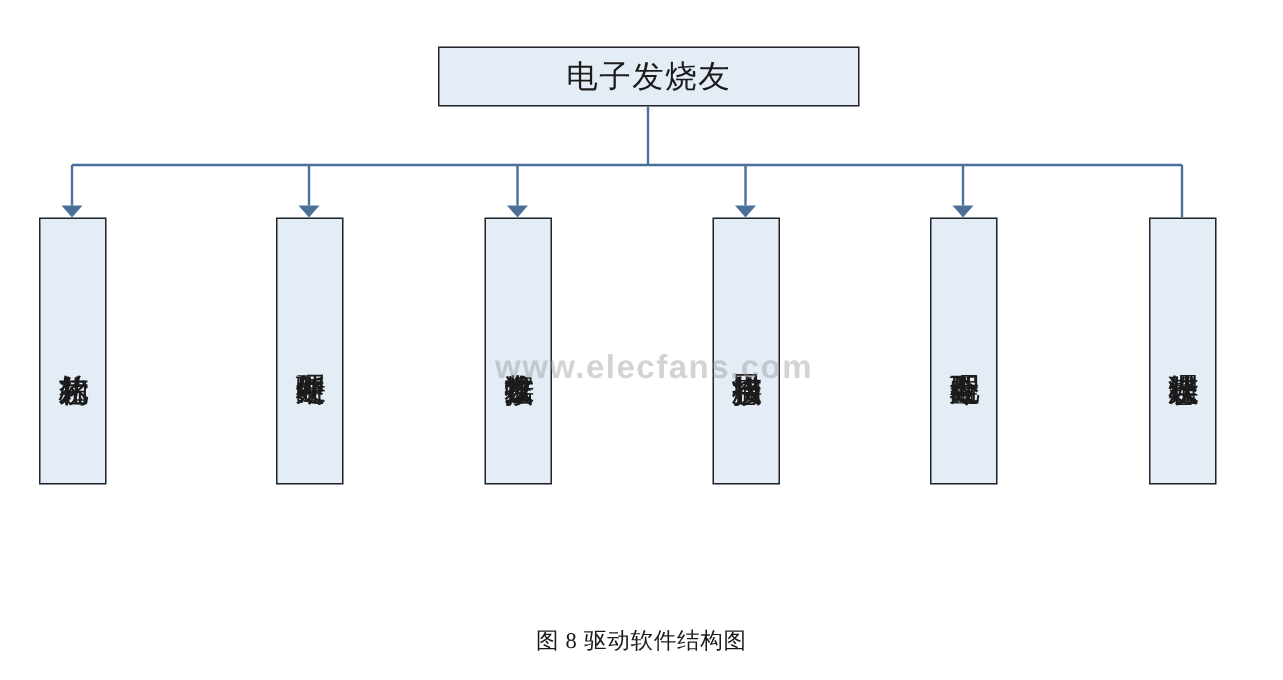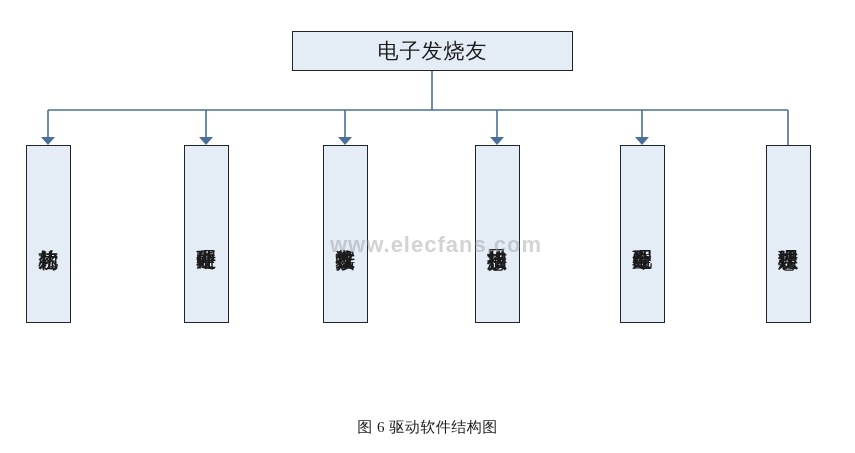--- a/index.html
+++ b/index.html
@@ -162,15 +162,15 @@
     <span class="leaf-label">配置命令处理</span>
   </div>
   <div class="node-box leaf-box leaf-6">
     <span class="leaf-label">错误状态处理</span>
   </div>
 
   <div id="watermark">
     <span class="wm-url">www.elecfans.com</span>
   </div>
 
-  <div class="caption">图 6  驱动软件结构图</div>
+  <div class="caption">图 8  驱动软件结构图</div>
 
 </div>
 
 </body></html>

